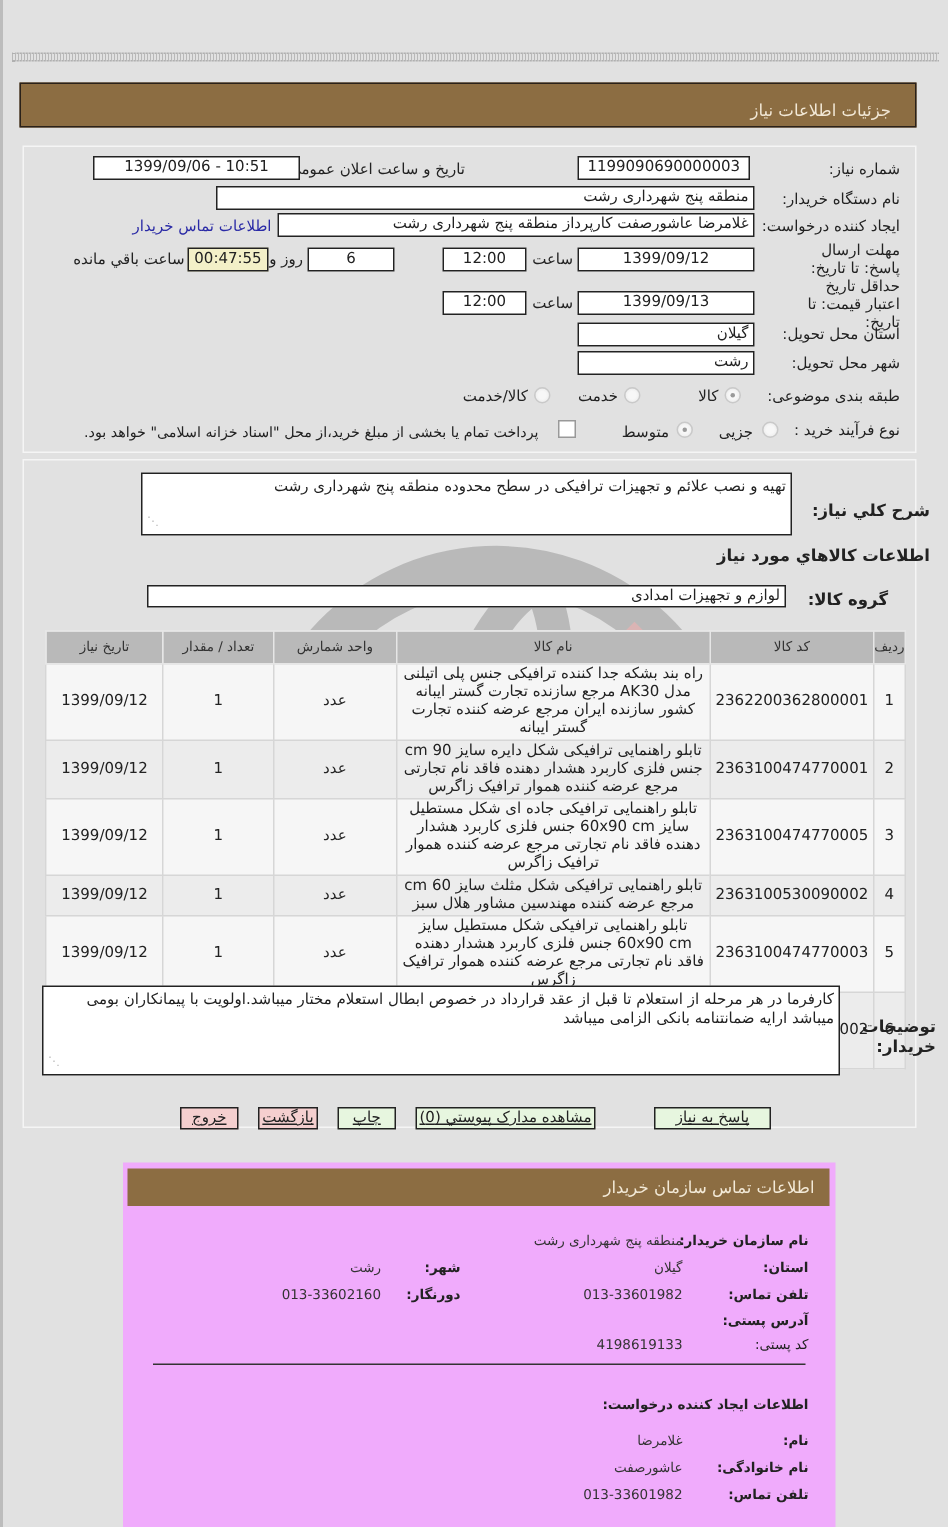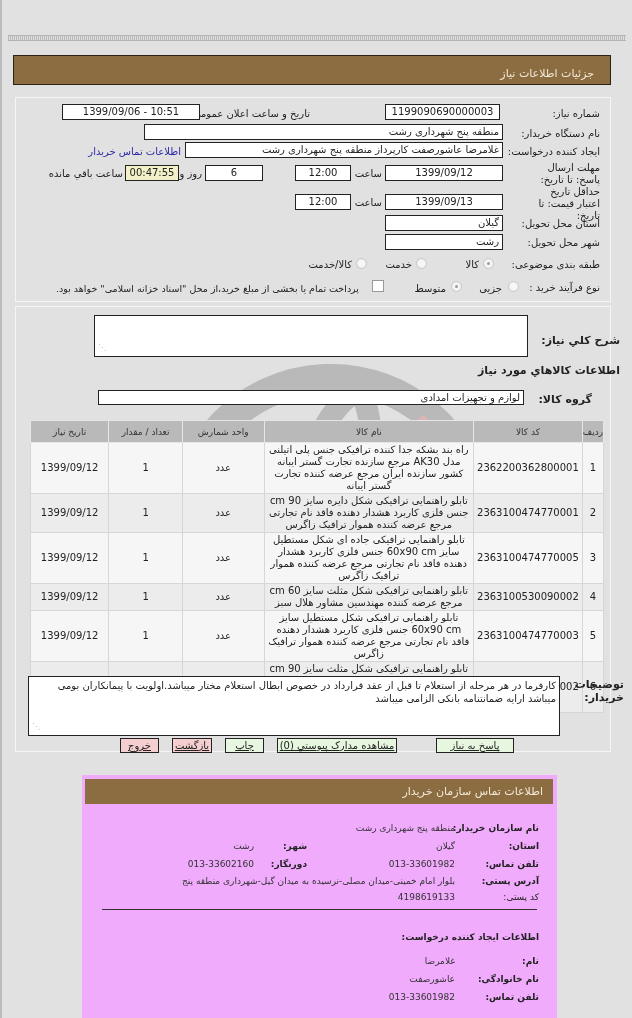--- a/index.html
+++ b/index.html
@@ -154,20 +154,21 @@
 <div class="watermark">
   <svg width="330" height="360" viewBox="0 0 330 360">
     <path d="M60 300 A150 150 0 1 1 290 290" fill="none" stroke="#555" stroke-width="30"></path>
     <path d="M110 260 Q150 80 200 60 Q230 120 180 260" fill="none" stroke="#555" stroke-width="22"></path>
     <rect x="240" y="80" width="12" height="60" fill="#c44" transform="rotate(45 246 110)"></rect>
   </svg>
 </div>
 
 <span class="lbl bold" style="right:12px; top:334px;">شرح کلي نياز:</span>
 <div class="tarea" style="left:94px; top:315px; width:434px; height:42px;">
+  <span>تهیه و نصب علائم و تجهیزات ترافیکی در سطح محدوده منطقه پنج شهرداری رشت</span>
   <span class="grip">⋰</span>
 </div>
 
 <span class="lbl bold" style="right:12px; top:364px;">اطلاعات کالاهاي مورد نياز</span>
 
 <span class="lbl bold" style="right:40px; top:393px;">گروه کالا:</span>
 <div class="box rtl" style="left:98px; top:390px; width:426px; height:15px; line-height:13px;">لوازم و تجهیزات امدادی</div>
 
 <table class="items">
   <thead>
@@ -226,21 +227,21 @@
       <td>2363100474770002</td>
       <td class="name">تابلو راهنمایی ترافیکی شکل مثلث سایز 90 cm جنس فلزی کاربرد هشدار دهنده نام تجارتی فاقد نام تجارتی مرجع عرضه کننده هموار ترافیک زاگرس</td>
       <td>عدد</td>
       <td>1</td>
       <td>1399/09/12</td>
     </tr>
   </tbody>
 </table>
 
 <span class="lbl bold" style="right:8px; top:678px; width:50px; white-space:normal; line-height:13px;">توضیحات خریدار:</span>
-<div class="tarea" style="left:28px; top:657px; width:532px; height:60px;margin-top:19px;">
+<div class="tarea" style="left:28px; top:657px; width:532px; height:60px;">
   <span>کارفرما در هر مرحله از استعلام تا قبل از عقد قرارداد در خصوص ابطال استعلام مختار میباشد.اولویت با پیمانکاران بومی میباشد ارایه ضمانتنامه بانکی الزامی میباشد</span>
   <span class="grip">⋰</span>
 </div>
 
 <div class="btn green" style="left:436px; width:78px;">پاسخ به نیاز</div>
 <div class="btn green" style="left:277px; width:120px;">مشاهده مدارک پیوستي (0)</div>
 <div class="btn green" style="left:225px; width:39px;">چاپ</div>
 <div class="btn red" style="left:172px; width:40px;">بازگشت</div>
 <div class="btn red" style="left:120px; width:39px;">خروج</div>
 
@@ -254,21 +255,20 @@
   <span class="c-val" style="right:102px; top:66px;">گیلان</span>
   <span class="c-lbl" style="right:250px; top:66px; font-weight:bold;">شهر:</span>
   <span class="c-val" style="right:303px; top:66px;">رشت</span>
 
   <span class="c-lbl" style="right:18px; top:84px; font-weight:bold;">تلفن تماس:</span>
   <span class="c-val" style="right:102px; top:84px;">013-33601982</span>
   <span class="c-lbl" style="right:250px; top:84px; font-weight:bold;">دورنگار:</span>
   <span class="c-val" style="right:303px; top:84px;">013-33602160</span>
 
   <span class="c-lbl" style="right:18px; top:101px; font-weight:bold;">آدرس پستی:</span>
-  <span class="c-val" style="right:102px; top:101px;">بلوار امام خمینی-میدان مصلی-نرسیده به میدان گیل-شهرداری منطقه پنج</span>
 
   <span class="c-lbl" style="right:18px; top:117px; font-weight:normal;">کد پستی:</span>
   <span class="c-val" style="right:102px; top:117px;">4198619133</span>
 
   <div class="hr"></div>
 
   <span class="c-lbl" style="right:18px; top:157px; font-weight:bold;">اطلاعات ایجاد کننده درخواست:</span>
 
   <span class="c-lbl" style="right:18px; top:181px; font-weight:bold;">نام:</span>
   <span class="c-val" style="right:102px; top:181px;">غلامرضا</span>

